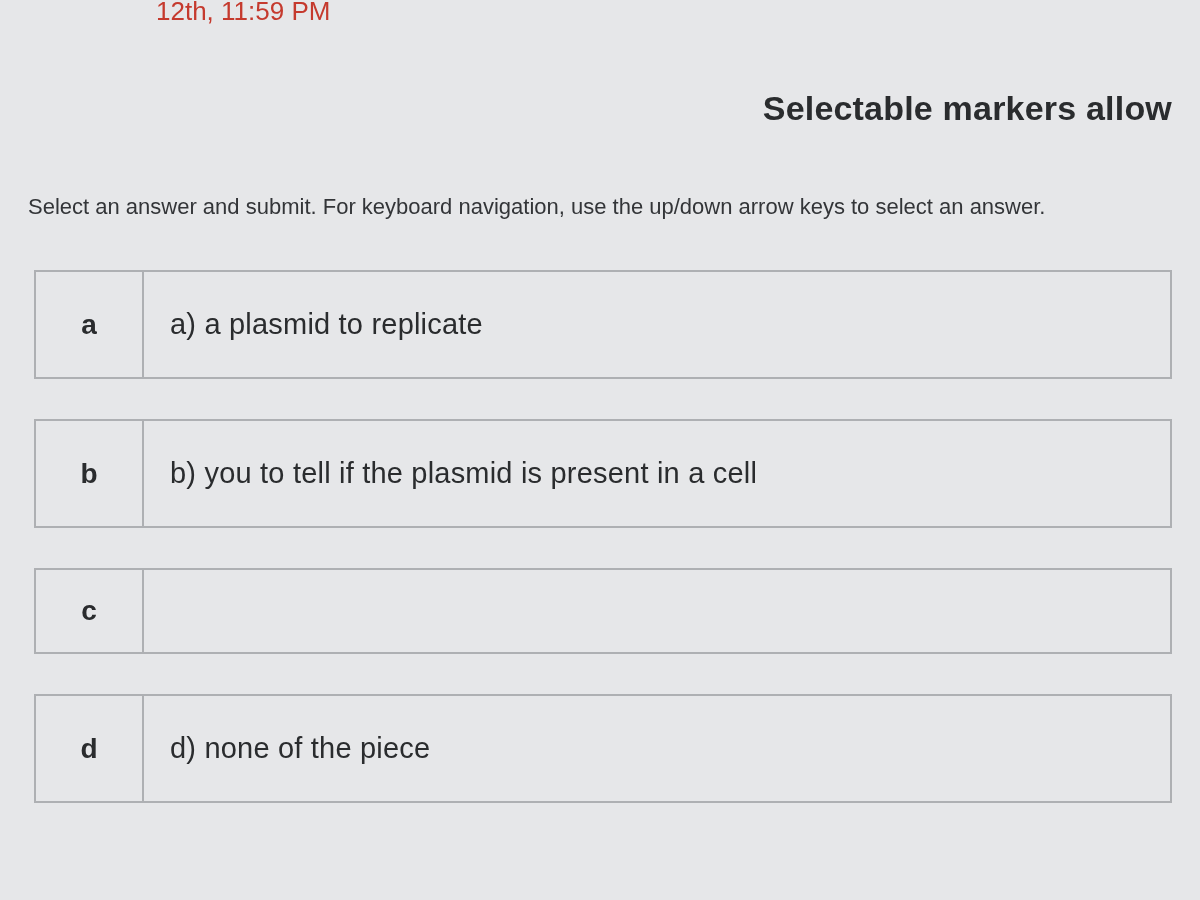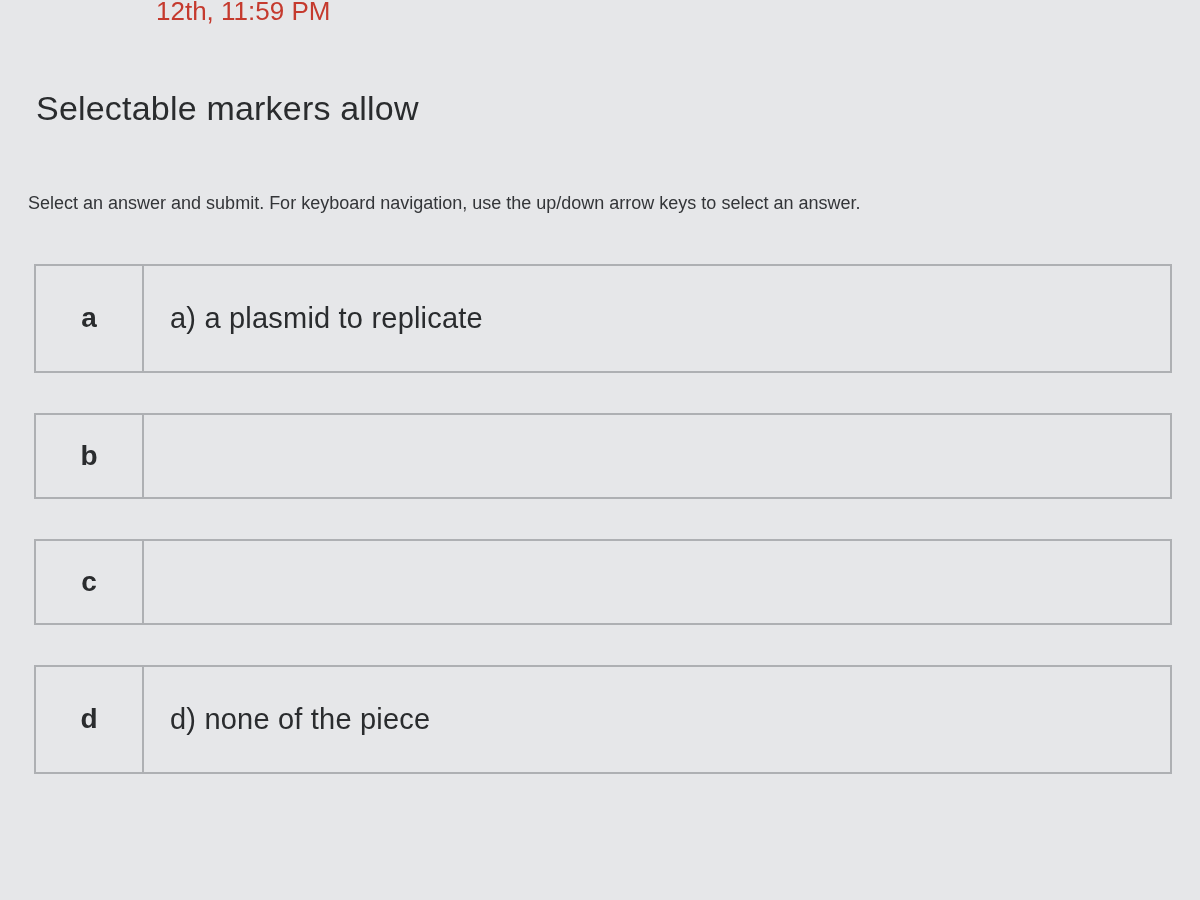--- a/index.html
+++ b/index.html
@@ -19,28 +19,29 @@
     .due-date {
       color: #c53a2e;
       font-size: 26px;
       font-weight: 400;
       margin-left: 128px;
       margin-top: -4px;
       padding-top: 0;
     }
     .question-text {
       font-size: 34px;
-      font-weight: 400;
+      font-weight: 700;
       color: #2a2c2e;
       margin-top: 62px;
       margin-left: 8px;
       letter-spacing: 0.2px;
+      text-align: right;
     }
     .instructions {
-      font-size: 18px;
+      font-size: 22px;
       font-weight: 400;
       color: #333538;
       margin-top: 62px;
       margin-left: 0;
       line-height: 1.55;
     }
     .options {
       margin-top: 46px;
       display: flex;
       flex-direction: column;
@@ -87,20 +88,21 @@
 
 <div class="options">
 
   <div class="option-row">
     <div class="option-key-cell">a</div>
     <div class="option-text-cell">a) a plasmid to replicate</div>
   </div>
 
   <div class="option-row">
     <div class="option-key-cell">b</div>
+    <div class="option-text-cell">b) you to tell if the plasmid is present in a cell</div>
   </div>
 
   <div class="option-row">
     <div class="option-key-cell">c</div>
   </div>
 
   <div class="option-row">
     <div class="option-key-cell">d</div>
     <div class="option-text-cell">d) none of the piece</div>
   </div>

